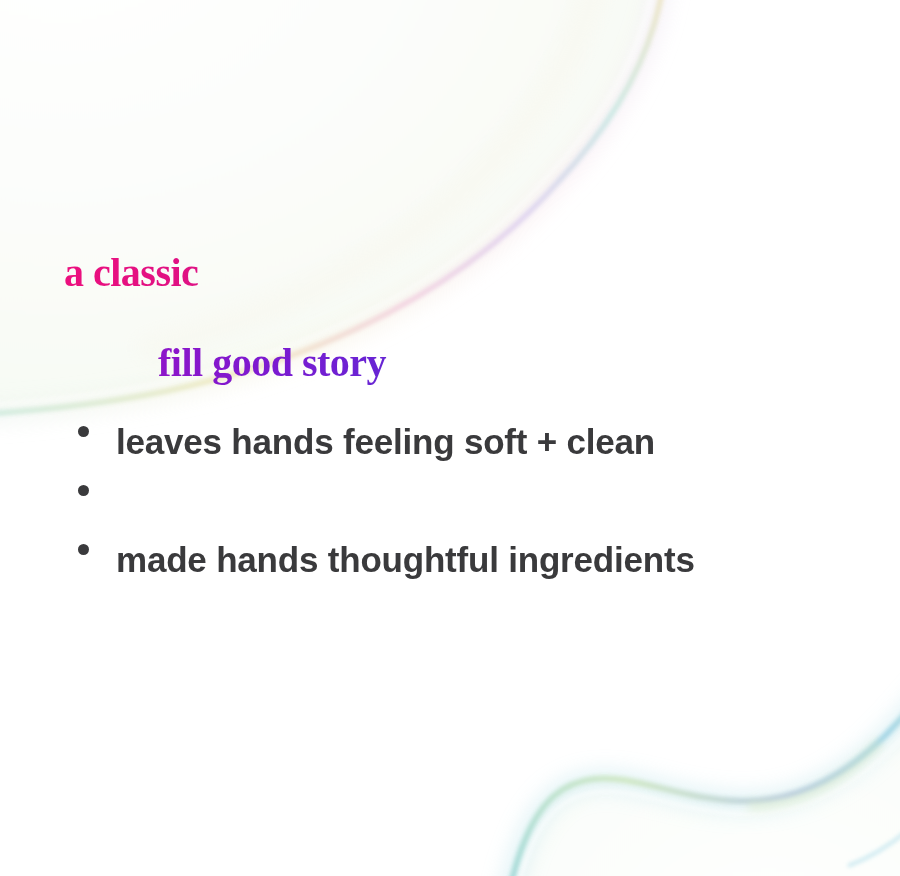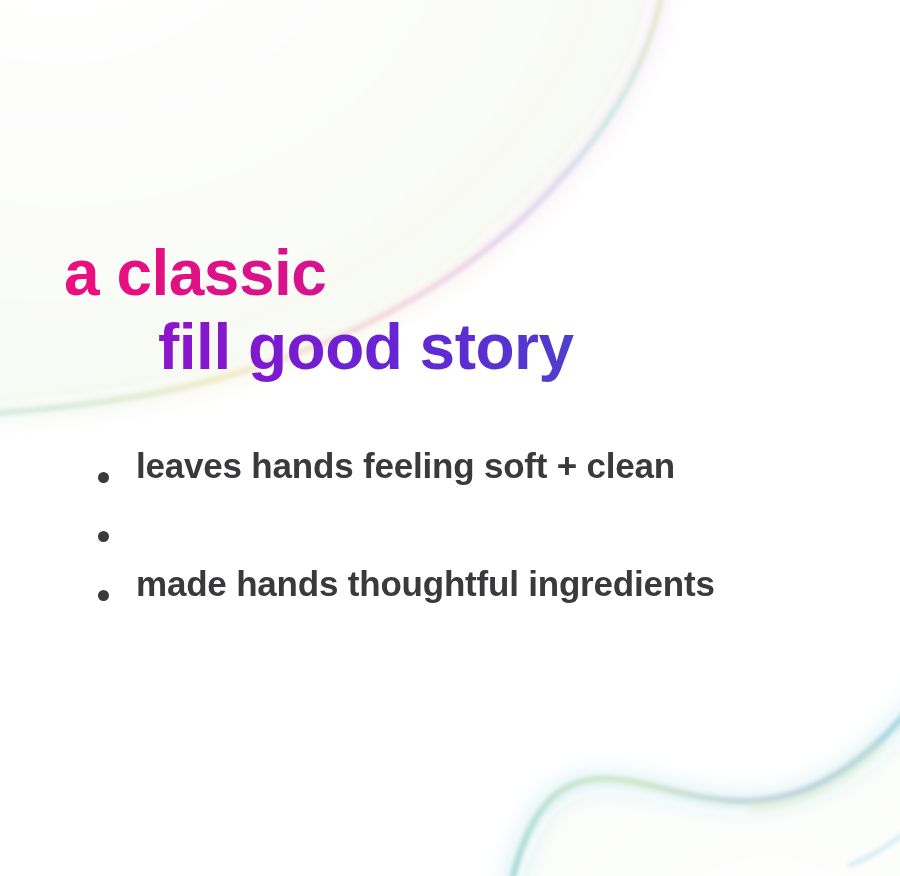--- a/index.html
+++ b/index.html
@@ -33,28 +33,29 @@
   }
 
   
   .headline {
     position: absolute;
     left: 0;
     top: 236px;
     width: 900px;
   }
   .headline-line {
-    font-size: 64px;
+    font-size: 40px;
     font-weight: bold;
     line-height: 74px;
     letter-spacing: -0.5px;
     white-space: pre;
     background-clip: text;
     -webkit-background-clip: text;
     color: transparent;
+    font-family: Liberation Serif, serif;
     -webkit-text-fill-color: transparent;
   }
   .headline-line-1 {
     margin-left: 64px;
     background-image: linear-gradient(92deg,
         #ec0f7e 0%,
         #e01183 14%,
         #cf1593 38%,
         #b518ac 64%,
         #9a16c2 86%,
@@ -63,37 +64,38 @@
   .headline-line-2 {
     margin-left: 158px;
     background-image: linear-gradient(92deg,
         #8d16c9 0%,
         #7b1ad0 16%,
         #6526d4 32%,
         #5436cf 50%,
         #4553c6 68%,
         #3570bf 86%,
         #2c82c3 100%);
+    margin-top: 16px;
   }
 
   
   .feature-list {
     position: absolute;
     left: 0;
     top: 424px;
     width: 900px;
     margin: 0;
     padding: 0;
     list-style: none;
   }
   .feature-item {
     display: flex;
-    align-items: flex-end;
+    align-items: flex-start;
     height: 59px;
-    padding-left: 98px;
+    padding-left: 78px;
   }
   .feature-bullet {
     width: 11px;
     height: 11px;
     border-radius: 50%;
     background: #3a3a3c;
     flex: 0 0 auto;
     margin-right: 27px;
     margin-top: 2px;
   }

